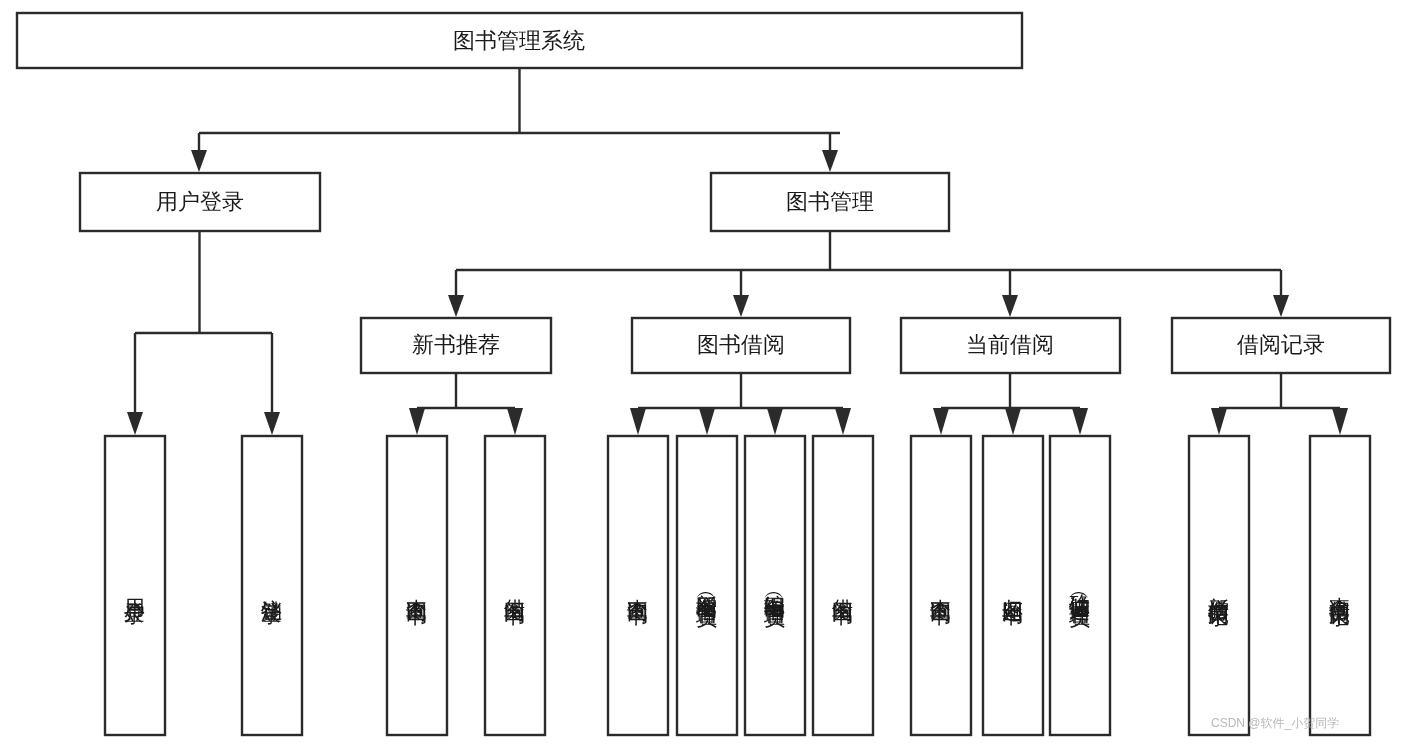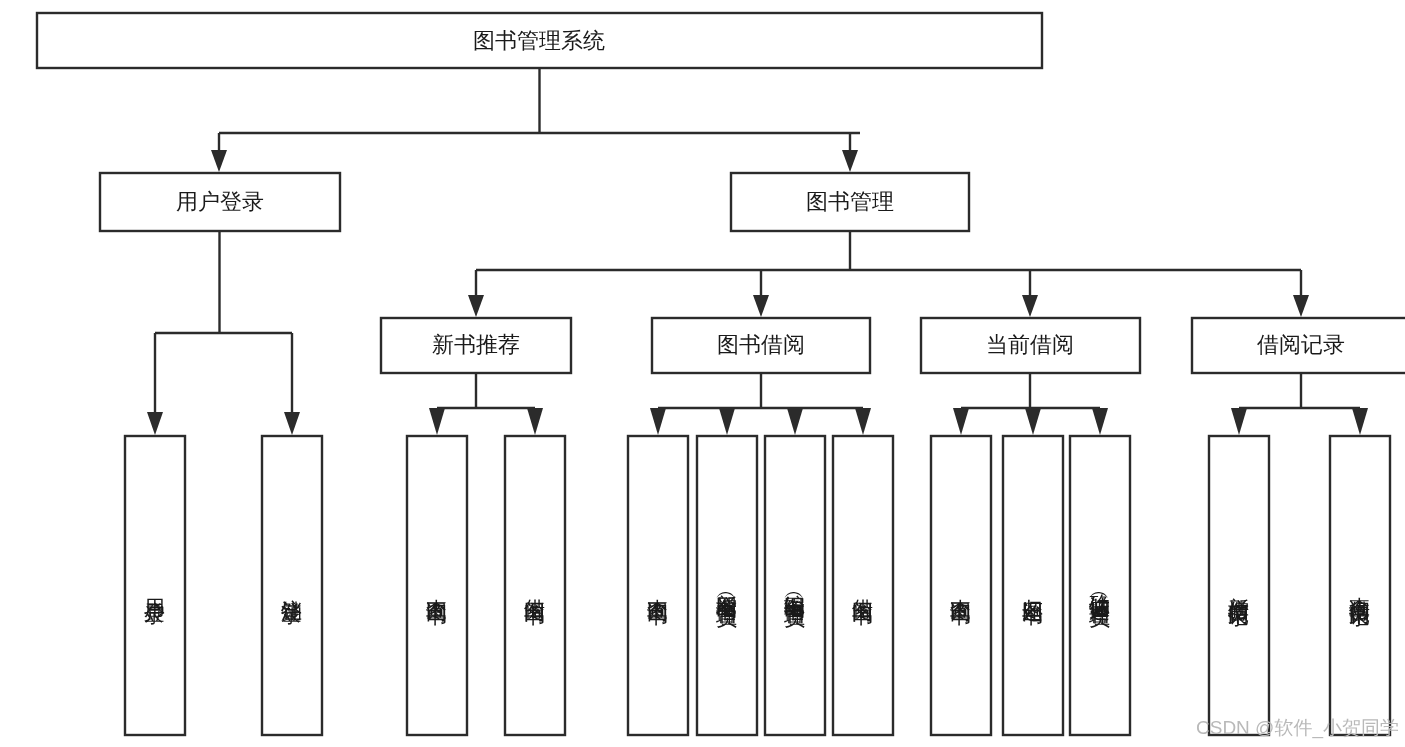--- a/index.html
+++ b/index.html
@@ -13,21 +13,20 @@
     font-family: "Liberation Sans", "DejaVu Sans", sans-serif;
     overflow: hidden;
     position: relative;
   }
   #diagram-root {
     position: absolute;
     left: 0;
     top: 0;
     width: 1201px;
     height: 747px;
-    padding-left: 20px;
   }
   svg.diagram-canvas {
     display: block;
     width: 1405px;
     height: 747px;
   }
   .node-rect {
     fill: #ffffff;
     stroke: #2b2b2b;
     stroke-width: 2.4;
@@ -61,24 +60,25 @@
     align-items: center;
     justify-content: center;
     width: 100%;
     height: 100%;
     white-space: nowrap;
     overflow: hidden;
   }
   .watermark {
     position: absolute;
     font-family: "Liberation Sans", "DejaVu Sans", sans-serif;
-    font-size: 19px;
+    font-size: 12px;
     color: #b9b9b9;
     white-space: nowrap;
     pointer-events: none;
+    margin-left: 15px;
   }
 </style>
 </head>
 <body>
 
 <div id="diagram-root">
   <svg class="diagram-canvas" viewBox="0 0 1405 747">
 
     <g>
 

